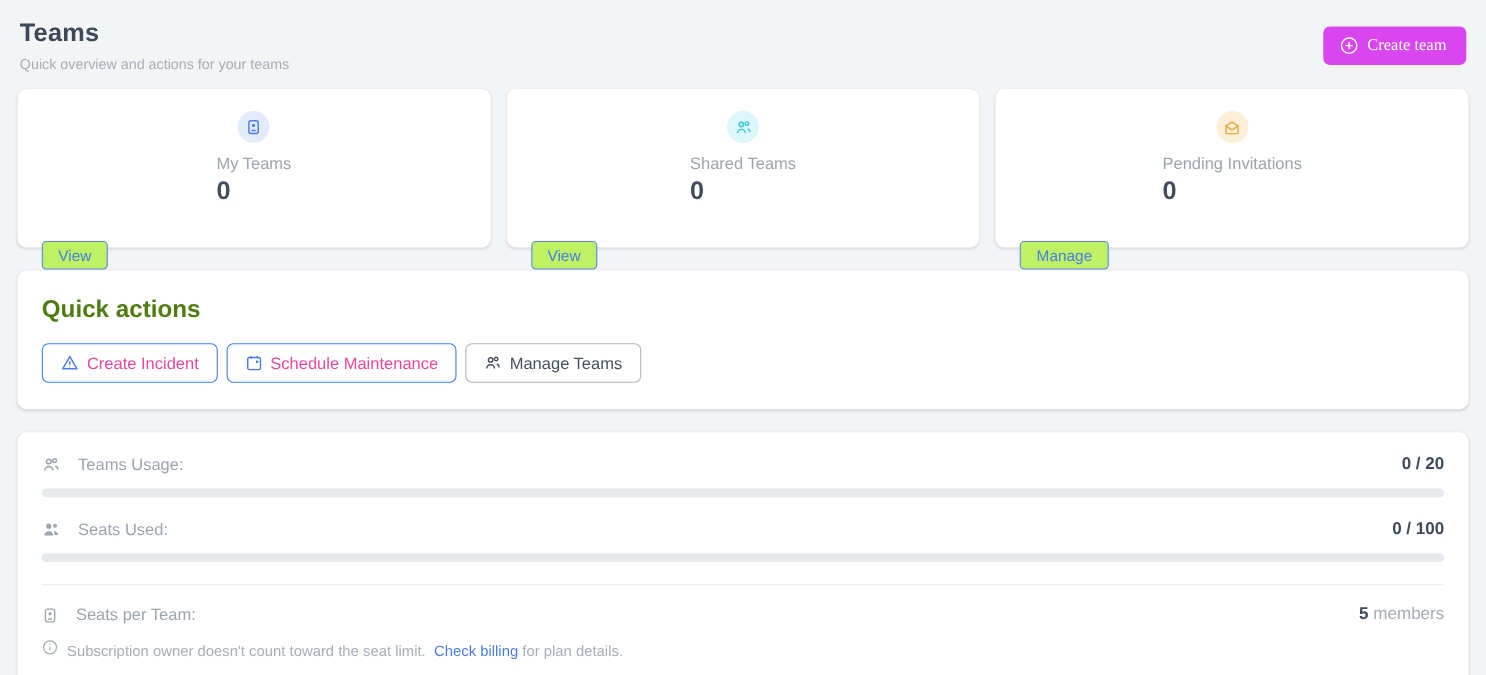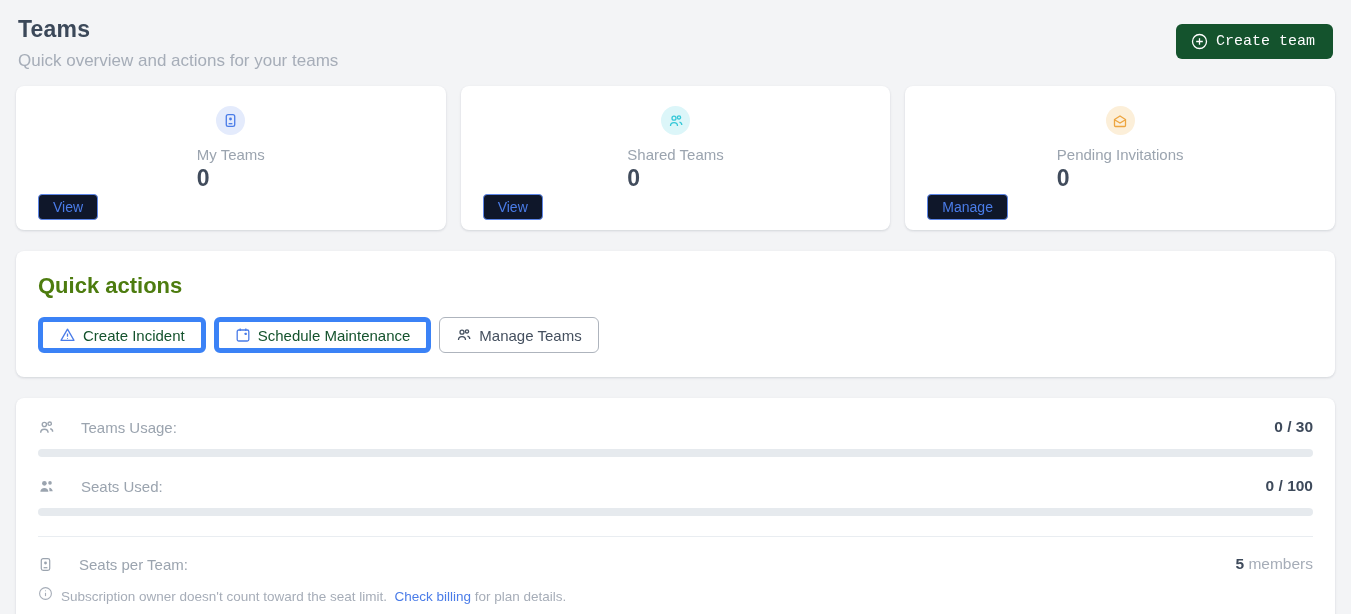--- a/index.html
+++ b/index.html
@@ -8,25 +8,25 @@
     background:#f3f4f6;
     font-family:"Liberation Sans", sans-serif;
     color:#3e4a5b;
     overflow:hidden;
   }
   .page { padding:14px 16px 0 16px; }
 
   
   .header { display:flex; justify-content:space-between; align-items:flex-start; padding:2px 2px 0 2px; }
   .page-title { font-size:23px; font-weight:700; color:#3b4859; letter-spacing:.2px; }
-  .page-subtitle { font-size:17px; color:#a6adb8; margin-top:8px; }
+  .page-subtitle { font-size:13px; color:#a6adb8; margin-top:8px; }
   .btn-primary {
     display:inline-flex; align-items:center; gap:8px;
-    background:#14532d; color:#fdfdfe; border:none; border-radius:6px;
-    font-size:15px; font-family:Liberation Mono, monospace; padding:9px 18px 9px 15px; cursor:pointer;
+    background:#d946ef; color:#fdfdfe; border:none; border-radius:6px;
+    font-size:15px; font-family:Liberation Serif, serif; padding:9px 18px 9px 15px; cursor:pointer;
     margin-top:8px;
   }
   .btn-primary svg { display:block; }
 
   
   .card {
     background:#ffffff; border-radius:8px;
     box-shadow:0 1px 3px rgba(40,50,70,.10), 0 1px 2px rgba(40,50,70,.06);
   }
 
@@ -35,43 +35,43 @@
   .stat-card { flex:1; padding:20px 22px 24px 22px; height:144px; }
   .stat-top { display:flex; align-items:center; gap:11px;flex-direction:column; }
   .icon-circle {
     width:29px; height:29px; border-radius:50%;
     display:flex; align-items:center; justify-content:center; flex:0 0 29px;
   }
   .stat-texts { display:flex; flex-direction:column; }
   .stat-label { font-size:15px; color:#9ba4af; }
   .stat-value { font-size:23px; font-weight:700; color:#414c5c; margin-top:3px; line-height:1.1; }
   .btn-outline-blue {
-    display:inline-block; background:#0f172a; color:#4a7ce8;
+    display:inline-block; background:#bef264; color:#4a7ce8;
     border:1px solid #5d86e8; border-radius:4px;
     font-size:14px; font-family:inherit; padding:4px 14px; cursor:pointer;
-    margin-top:3px;
+    margin-top:33px;
   }
 
   
   .quick-actions { margin-top:21px; padding:22px 22px 24px 22px; }
   .section-title { font-size:22px; font-weight:700; color:#4d7c0f; }
   .qa-buttons { display:flex; gap:8px; margin-top:18px; }
   .btn-action {
     display:inline-flex; align-items:center; gap:7px;
     background:#fff; border-radius:6px; font-size:15px; font-family:inherit;
     padding:8px 16px; cursor:pointer; height:36px;
   }
-  .btn-action.blue { color:#14532d; border:5px solid #3b82f6; }
+  .btn-action.blue { color:#ec4899; border:1px solid #3b82f6; }
   .btn-action.gray { color:#45505f; border:1px solid #aeb4bd; }
   .btn-action svg { display:block; }
 
   
   .usage { margin-top:21px; margin-bottom:16px; padding:20px 22px 24px 22px; }
   .usage-row { display:flex; justify-content:space-between; align-items:center; }
-  .usage-label { display:flex; align-items:center; gap:26px; font-size:15px; color:#9ba4af; }
+  .usage-label { display:flex; align-items:center; gap:16px; font-size:15px; color:#9ba4af; }
   .usage-label svg { display:block; }
   .usage-value { font-size:15.5px; font-weight:700; color:#3e4a5b; }
   .progress-track {
     height:8px; background:#e6eaee; border-radius:4px; overflow:hidden;
     margin:13px 0 20px 0;
   }
   .progress-fill { height:100%; background:#5b7ee0; border-radius:4px; width:0; }
   .usage-divider { border:none; border-top:1px solid #e9edf1; margin:0 0 18px 0; }
   .seats-value { font-size:15.5px; color:#a6adb8; }
   .seats-value b { color:#3e4a5b; font-weight:700; }
@@ -199,21 +199,21 @@
         <span>
           <svg width="17" height="17" viewBox="0 0 16 16" fill="none" stroke="#9ba4af" stroke-width="1.3">
             <circle cx="6" cy="5.2" r="2"></circle>
             <path d="M2.5 13c0-2 1.6-3.4 3.5-3.4S9.5 11 9.5 13"></path>
             <circle cx="11" cy="4.4" r="1.6"></circle>
             <path d="M11.5 9.2c1.4.3 2.3 1.4 2.3 2.8"></path>
           </svg>
         </span>
         <span>Teams Usage:</span>
       </span>
-      <span class="usage-value">0 / 30</span>
+      <span class="usage-value">0 / 20</span>
     </div>
     <div class="progress-track">
       <div class="progress-fill" style="width: 0%;"></div>
     </div>
 
     <div class="usage-row">
       <span class="usage-label">
         <span>
           <svg width="17" height="17" viewBox="0 0 16 16" fill="#9ba4af">
             <circle cx="6" cy="5" r="2.2"></circle>

